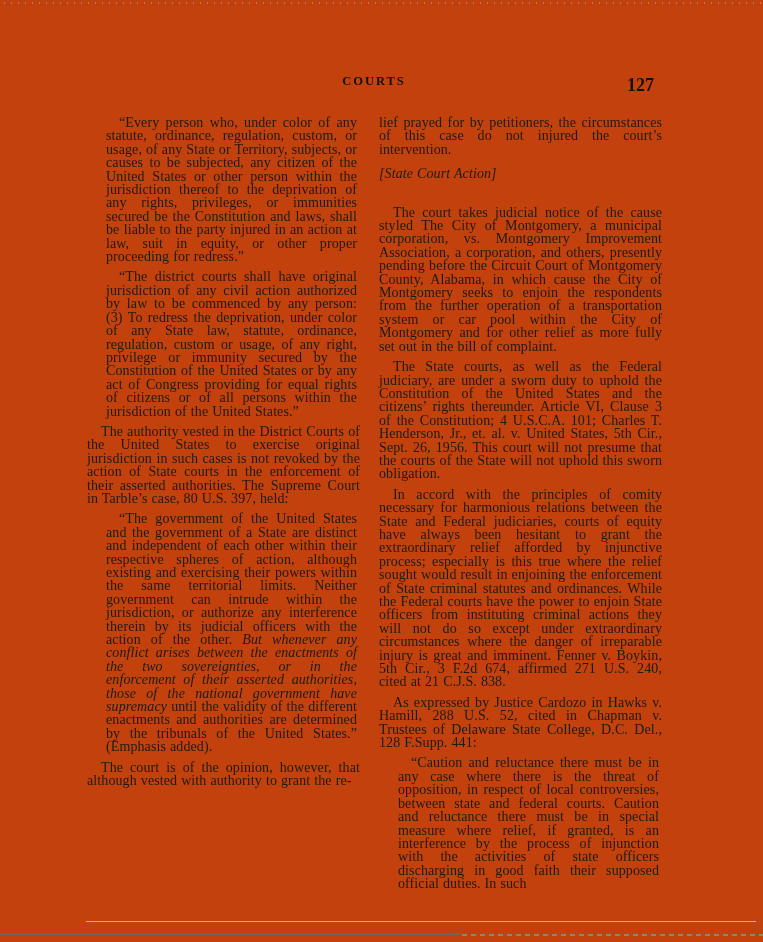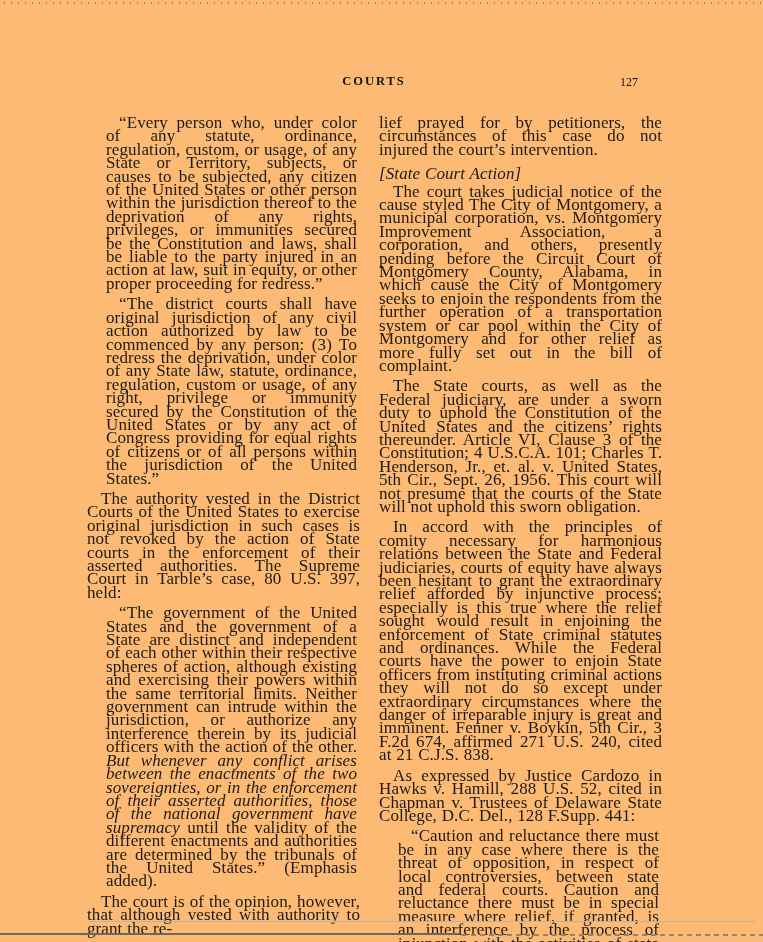--- a/index.html
+++ b/index.html
@@ -4,21 +4,21 @@
 <style>
   html, body {
     margin: 0;
     padding: 0;
     background: #ffffff;
   }
   .page {
     position: relative;
     width: 763px;
     height: 942px;
-    background: #fdba74;
+    background: #c2410c;
     overflow: hidden;
     font-family: "Liberation Serif", serif;
     color: #1d1b18;
   }
   
   .perforation {
     position: absolute;
     top: 0;
     left: 0;
     width: 763px;
@@ -38,60 +38,60 @@
     display: block;
     text-align: center;
     font-weight: bold;
     font-size: 12.5px;
     letter-spacing: 2px;
     color: #141210;
   }
   .page-number {
     position: absolute;
     top: 1px;
-    right: 24px;
-    font-weight: normal;
-    font-size: 12px;
+    right: 8px;
+    font-weight: bold;
+    font-size: 18px;
     color: #141210;
   }
   .columns {
     position: absolute;
     top: 116px;
     left: 87px;
     width: 575px;
     display: flex;
     gap: 19px;
   }
   .col {
     flex: 0 0 273px;
     width: 273px;
   }
   .col + .col {
     flex: 0 0 283px;
     width: 283px;
   }
   .para {
     margin: 0 0 7px 0;
-    font-size: 17px;
+    font-size: 14px;
     line-height: 13.4px;
     text-align: justify;
     letter-spacing: 0.1px;
     word-spacing: 0.4px;
   }
   .body { text-indent: 14px; }
   .body-noindent { text-indent: 0; }
   .quote {
     margin-left: 19px;
     margin-right: 3px;
     text-indent: 13px;
   }
   .heading {
     font-style: italic;
     text-indent: 0;
-    margin: 11px 0 4px 0;
+    margin: 11px 0 25px 0;
   }
   .italic { font-style: italic; }
   
   .bottom-rule-1 {
     position: absolute;
     top: 921px;
     left: 86px;
     width: 670px;
     height: 1px;
     background: #b7b3ac;

